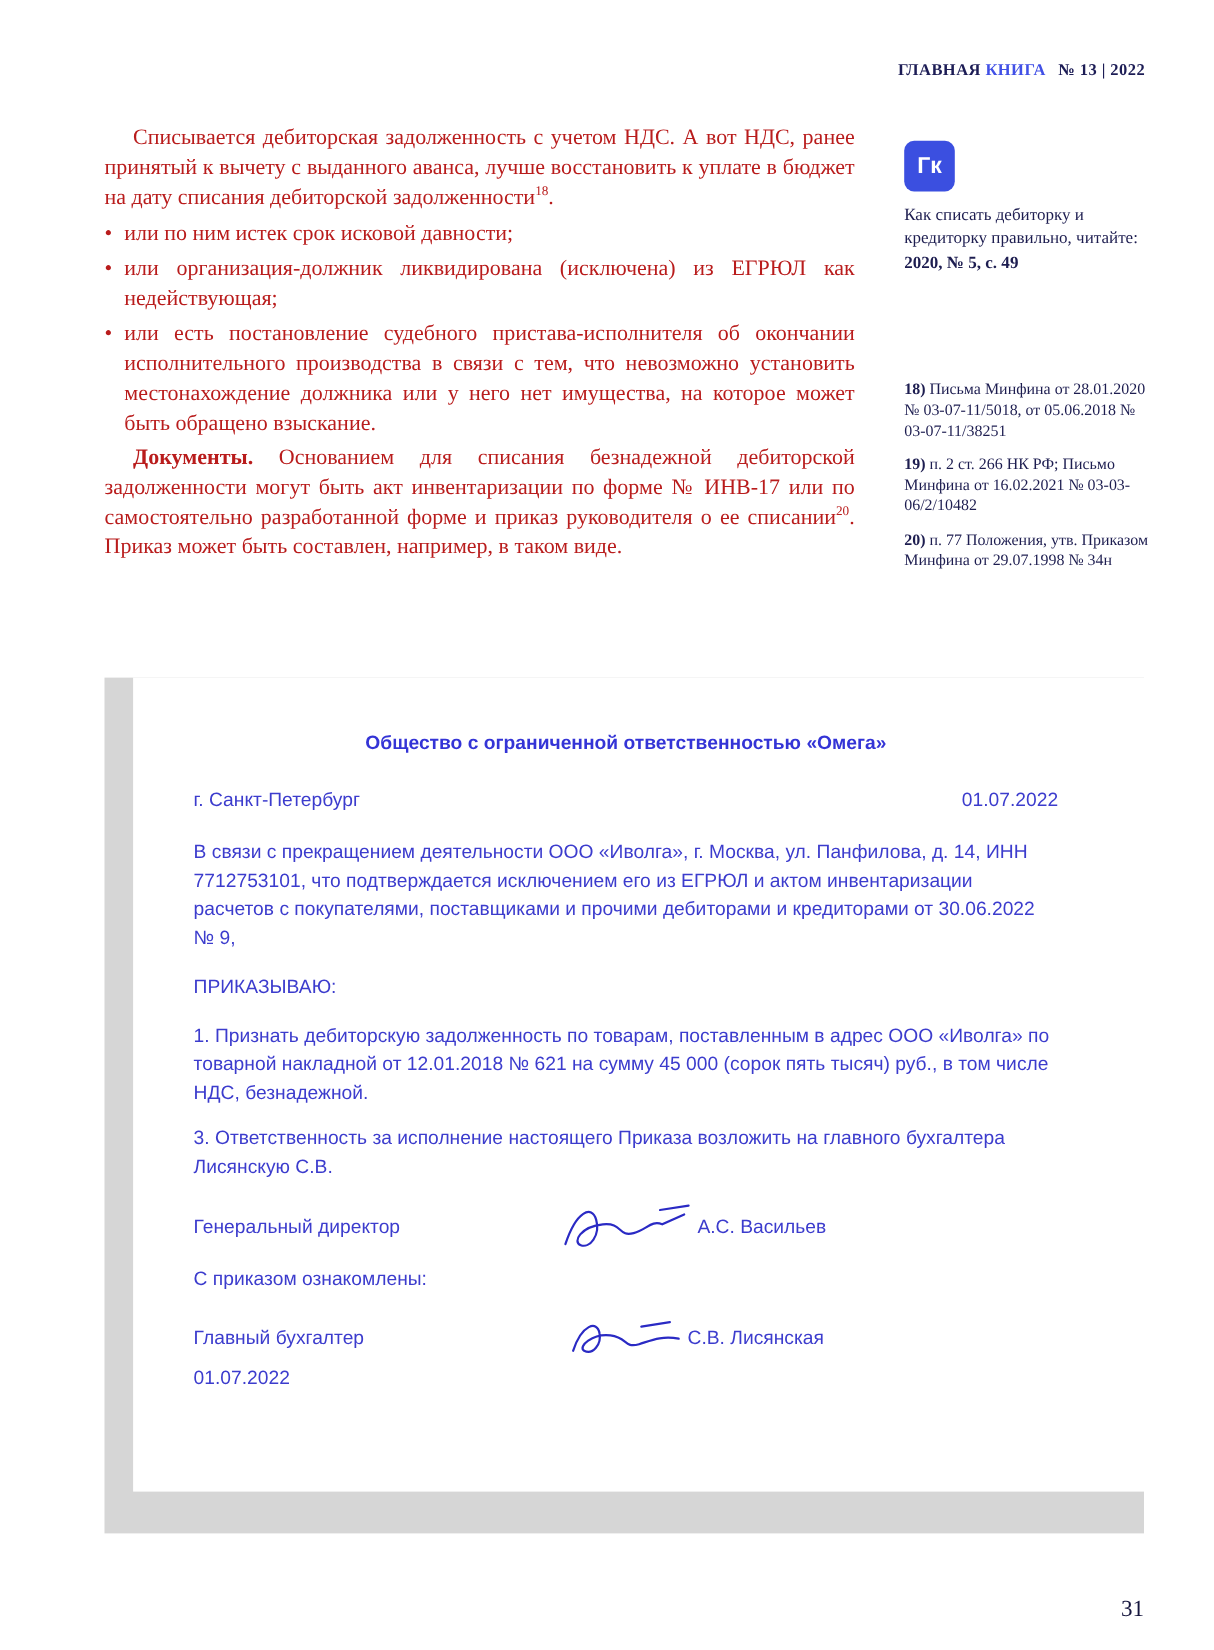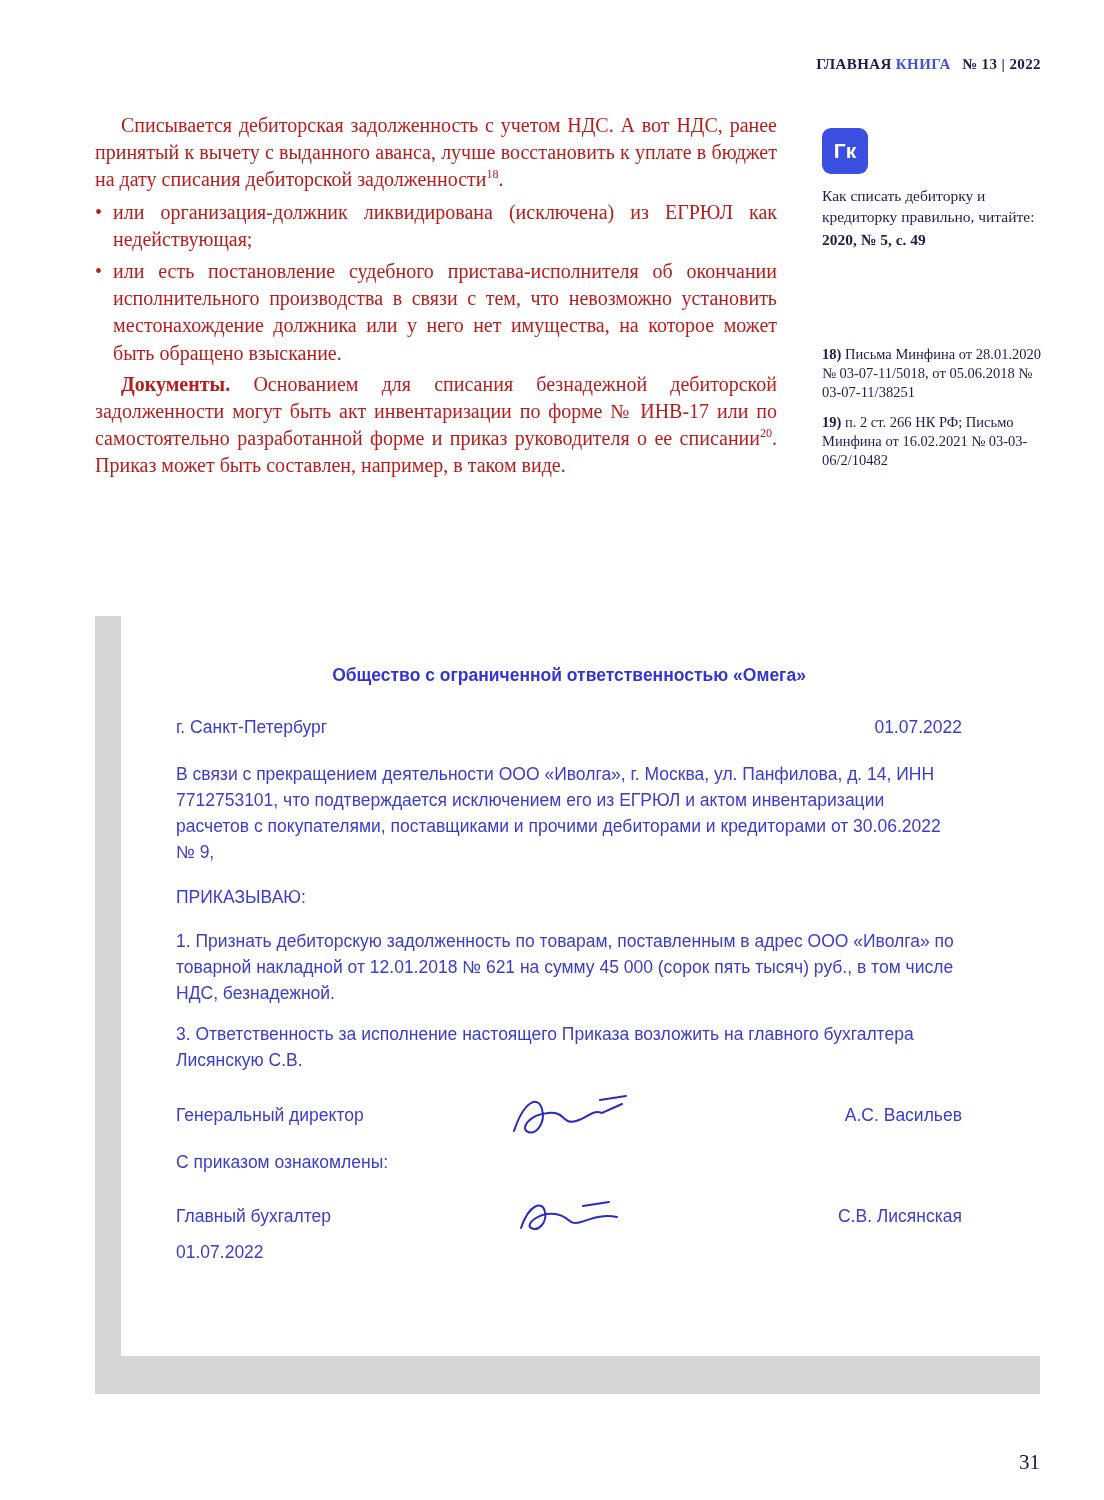--- a/index.html
+++ b/index.html
@@ -66,21 +66,21 @@
   .doc-title { margin-bottom:26px; }
   .doc-cityrow { display:flex; justify-content:space-between; margin-bottom:20px; }
   .doc-subject { margin-bottom:20px; }
   .doc-p { margin-bottom:18px; text-align:left; }
   .doc-order { margin-bottom:18px; }
   .doc-item { margin-bottom:14px; }
   .sign-row {
     display:grid; grid-template-columns:1fr auto 1fr; align-items:center;
     margin-top:18px; min-height:46px;
   }
-  .sign-row .name { text-align:right; }
+  .sign-row .name { text-align:left; }
   .sig svg { display:block; }
   .doc-ack { margin-top:10px; }
   .doc-date { margin-top:0px; }
 
   
   .page-number {
     position:absolute; top:1450px; right:64px;
     font-size:21px; color:#16163e;
   }
 </style>
@@ -91,33 +91,35 @@
 
   <div class="masthead">
     <span class="brand-dark">ГЛАВНАЯ</span>
     <span class="brand-light">КНИГА</span>
     <span class="issue">№ 13 | 2022</span>
   </div>
 
   <div class="article-col">
     <p class="body-p indent"><span>Списывается дебиторская задолженность с учетом НДС. А вот НДС, ранее принятый к вычету с выданного аванса, лучше восстановить к уплате в бюджет на дату списания дебиторской задолженности</span><sup>18</sup><span>.</span></p>
     <ul class="bullets">
+      <li><span>или по ним истек срок исковой давности;</span></li>
       <li><span>или организация-должник ликвидирована (исключена) из ЕГРЮЛ как недействующая;</span></li>
       <li><span>или есть постановление судебного пристава-исполнителя об окончании исполнительного производства в связи с тем, что невозможно установить местонахождение должника или у него нет имущества, на которое может быть обращено взыскание.</span></li>
     </ul>
     <p class="body-p indent"><b class="lead">Документы.</b><span> Основанием для списания безнадежной дебиторской задолженности могут быть акт инвентаризации по форме № ИНВ-17 или по самостоятельно разработанной форме и приказ руководителя о ее списании</span><sup>20</sup><span>. Приказ может быть составлен, например, в таком виде.</span></p>
   </div>
 
   <div class="sidebar">
     <div class="gk-logo">Гк</div>
     <p class="sidebar-note">Как списать дебиторку и кредиторку правильно, читайте:</p>
     <p class="sidebar-ref">2020, № 5, с. 49</p>
     <div class="footnotes">
       <p class="fn"><b>18)</b><span> Письма Минфина от 28.01.2020 № 03-07-11/5018, от 05.06.2018 № 03-07-11/38251</span></p>
       <p class="fn"><b>19)</b><span> п. 2 ст. 266 НК РФ; Письмо Минфина от 16.02.2021 № 03-03-06/2/10482</span></p>
+      <p class="fn"><b>20)</b><span> п. 77 Положения, утв. Приказом Минфина от 29.07.1998 № 34н</span></p>
     </div>
   </div>
 
   <div class="doc-wrap">
     <div class="doc-paper">
       <div class="doc-center doc-company">Общество с ограниченной ответственностью «Омега»</div>
       <div class="doc-cityrow">
         <span>г. Санкт-Петербург</span>
         <span>01.07.2022</span>
       </div>

